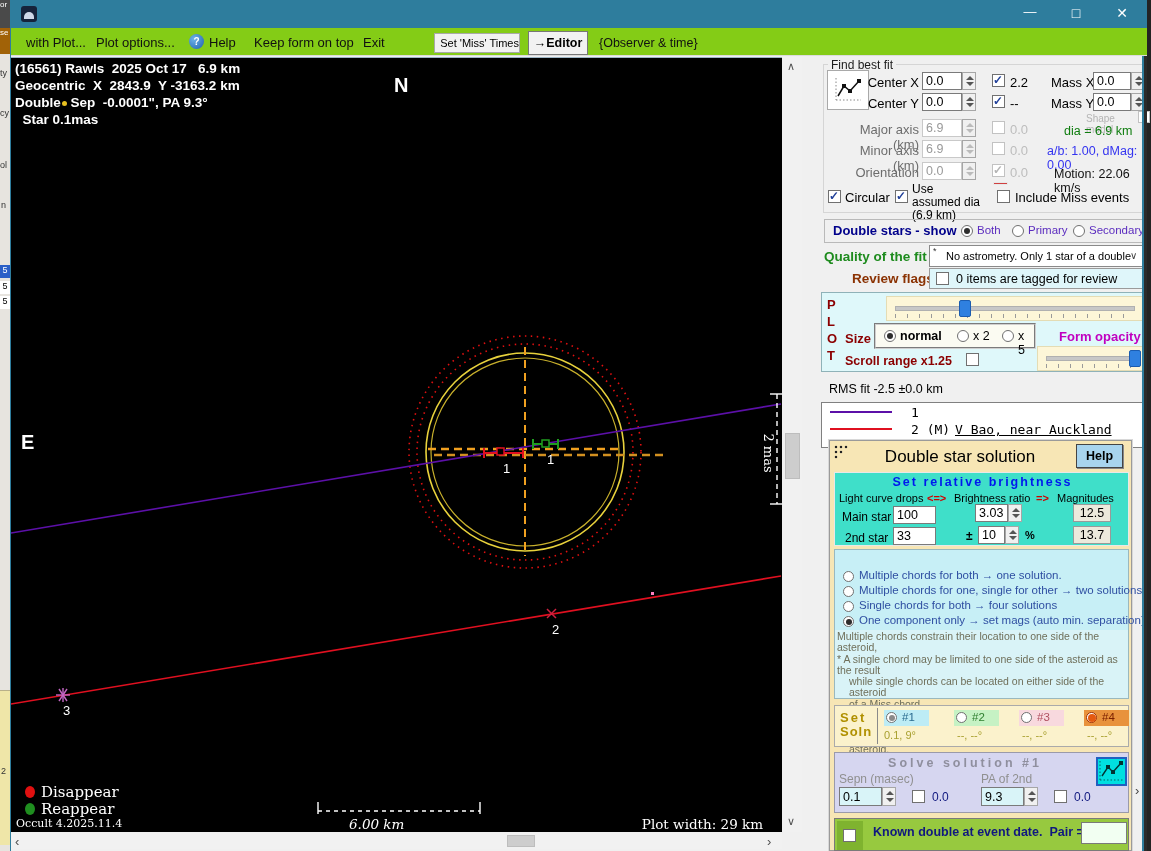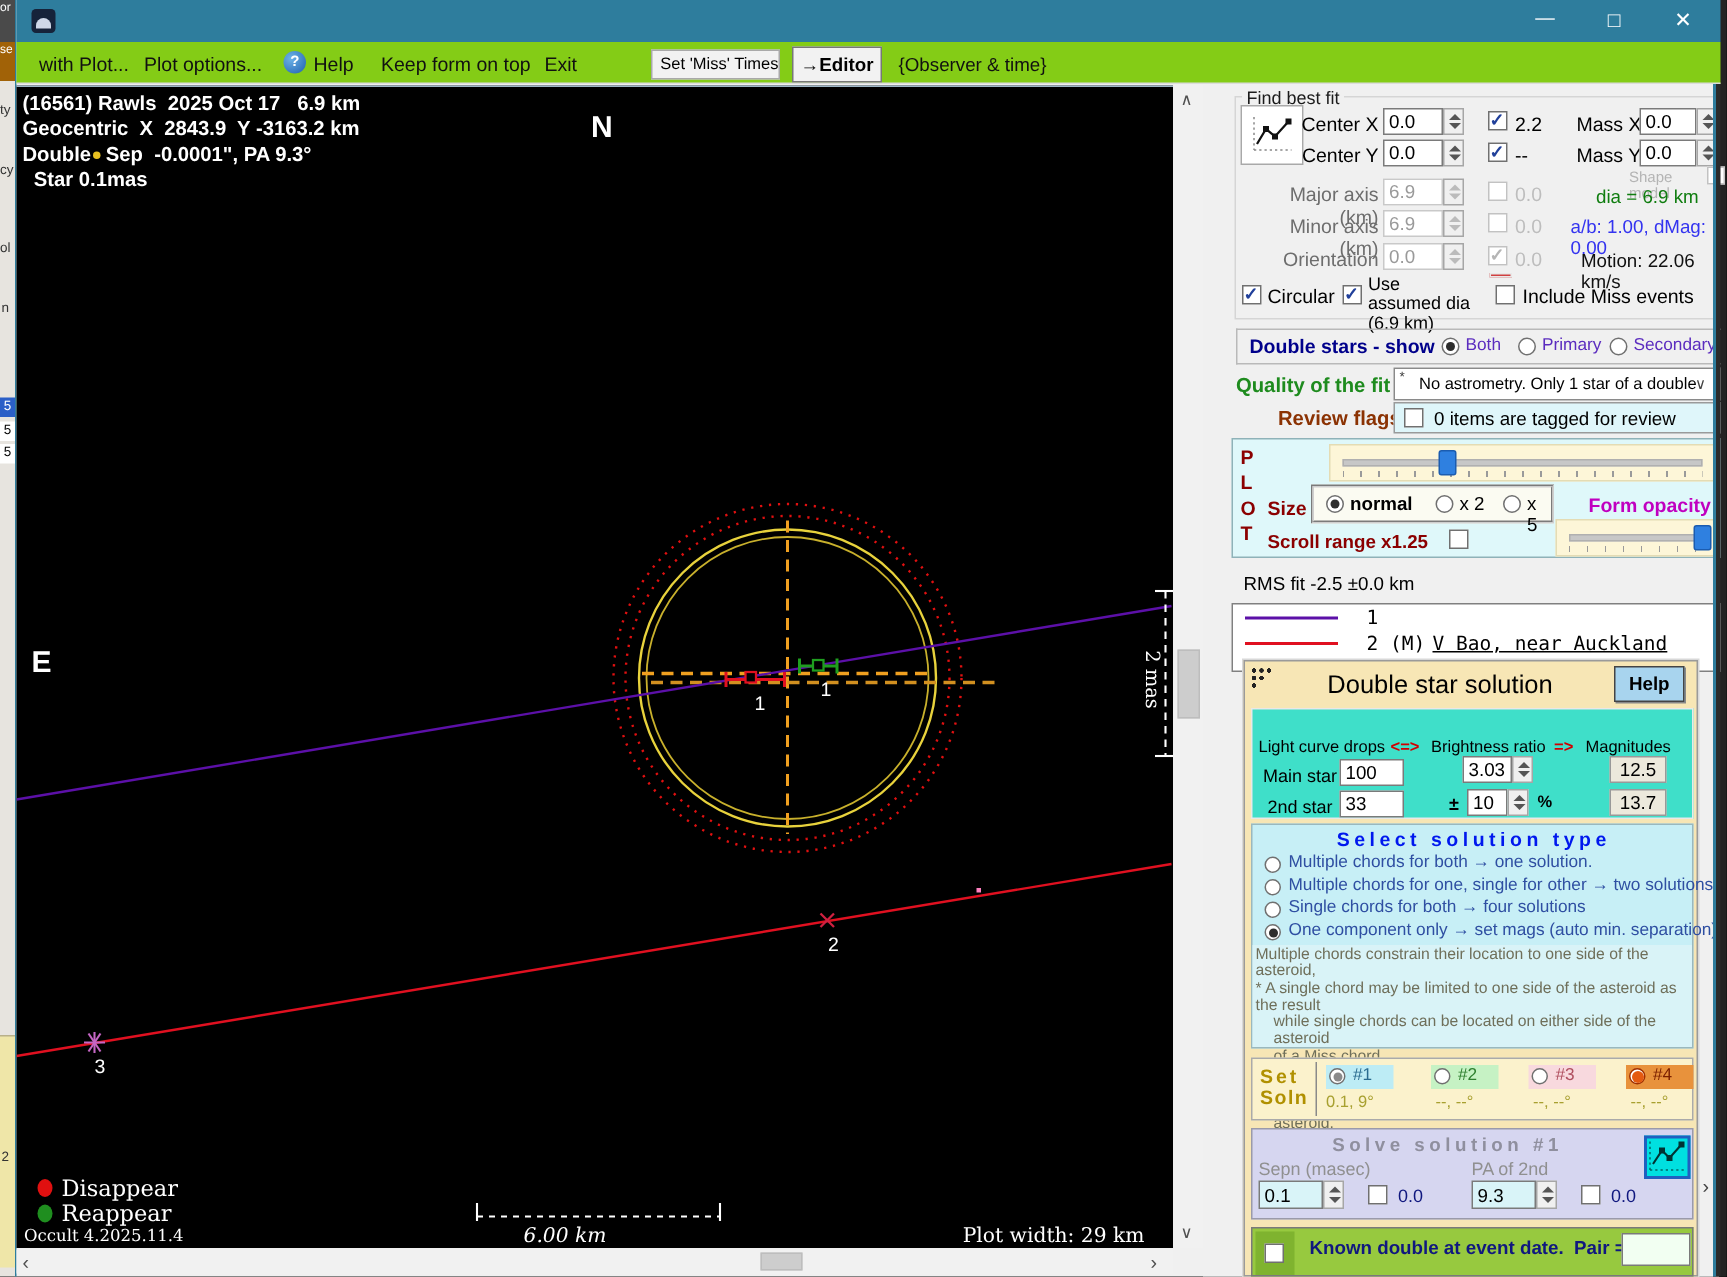--- a/index.html
+++ b/index.html
@@ -302,41 +302,41 @@
       <div class="abs mono" style="left:89px;top:35px;font-size:13px;">3 (P)</div>
       <div class="abs mono" style="left:133px;top:35px;font-size:13px;">Predicted</div>
     </div>
 
     <div class="abs" style="left:27px;top:384px;width:303px;height:411px;background:#f7e6b5;border:1px solid #9a9a9a;box-shadow:0 0 0 1px #d8d8d8;">
       <div class="abs grid-icon" style="left:4px;top:4px;width:14px;height:14px;"></div>
       <div class="abs" style="left:22px;top:6px;width:216px;text-align:center;font-size:17px;color:#000;">Double star solution</div>
       <div class="abs" style="left:246px;top:3px;width:47px;height:24px;background:#a8d4ee;border:1px solid #444;box-shadow:1px 1px 0 #888;text-align:center;line-height:22px;font-size:12.5px;font-weight:bold;">Help</div>
 
       <div class="abs" style="left:4px;top:31px;width:295px;height:74px;background:#3fdfc9;border:1px solid #e8e8e8;">
+        <div class="abs" style="left:0;top:2px;width:295px;text-align:center;font-size:12.5px;font-weight:bold;letter-spacing:2px;color:#0018ee;">Set relative brightness</div>
         <div class="abs" style="left:4px;top:19px;font-size:11px;color:#000;">Light curve drops</div>
         <div class="abs" style="left:92px;top:19px;font-size:11px;font-weight:bold;color:#d00000;">&lt;=&gt;</div>
         <div class="abs" style="left:119px;top:19px;font-size:11px;color:#000;">Brightness ratio</div>
         <div class="abs" style="left:201px;top:19px;font-size:11px;font-weight:bold;color:#d00000;">=&gt;</div>
         <div class="abs" style="left:222px;top:19px;font-size:11px;color:#000;">Magnitudes</div>
         <div class="abs" style="left:7px;top:37px;font-size:12px;color:#000;">Main star</div>
         <input class="abs tb" style="left: 58px; top: 33px; width: 43px; height: 18px;" value="100">
         <input class="abs tb" style="left: 140px; top: 31px; width: 33px; height: 18px;" value="3.03">
         <div class="abs spin" style="left:173px;top:31px;height:18px;"></div>
         <input class="abs tb ro" style="left: 238px; top: 31px; width: 38px; height: 18px;" readonly="" value="12.5">
         <div class="abs" style="left:10px;top:58px;font-size:12px;color:#000;">2nd star</div>
         <input class="abs tb" style="left: 58px; top: 54px; width: 43px; height: 18px;" value="33">
         <div class="abs" style="left:131px;top:56px;font-size:12px;font-weight:bold;color:#000;">±</div>
         <input class="abs tb" style="left: 143px; top: 53px; width: 27px; height: 18px;" value="10">
         <div class="abs spin" style="left:170px;top:53px;height:18px;"></div>
         <div class="abs" style="left:190px;top:56px;font-size:11px;font-weight:bold;color:#000;">%</div>
         <input class="abs tb ro" style="left: 238px; top: 53px; width: 38px; height: 18px;" readonly="" value="13.7">
       </div>
 
       <div class="abs" style="left:4px;top:108px;width:295px;height:150px;background:#c7eff6;border:1px solid #9ab8be;">
-        <div class="abs" style="left:0;top:2px;width:295px;text-align:center;font-size:13px;font-weight:bold;letter-spacing:3px;color:#0018ee;">Select solution type</div>
         <span class="abs rb" style="left:8px;top:21px;width:11px;height:11px;"></span>
         <div class="abs" style="left:24px;top:19px;font-size:11.5px;color:#2f4fa2;">Multiple chords for both → one solution.</div>
         <span class="abs rb" style="left:8px;top:36px;width:11px;height:11px;"></span>
         <div class="abs" style="left:24px;top:34px;font-size:11.5px;color:#2f4fa2;white-space:nowrap;">Multiple chords for one, single for other → two solutions</div>
         <span class="abs rb" style="left:8px;top:51px;width:11px;height:11px;"></span>
         <div class="abs" style="left:24px;top:49px;font-size:11.5px;color:#2f4fa2;">Single chords for both → four solutions</div>
         <span class="abs rb sel" style="left:8px;top:66px;width:11px;height:11px;"></span>
         <div class="abs" style="left:24px;top:64px;font-size:11.5px;color:#2f4fa2;white-space:nowrap;">One component only → set mags (auto min. separation)</div>
         <div class="abs" style="left:0;top:80px;width:293px;height:68px;background:#d9f3f7;color:#6f6f5a;font-size:10.5px;line-height:11.3px;padding:1px 0 0 2px;">
           <div>Multiple chords constrain their location to one side of the asteroid,</div>

